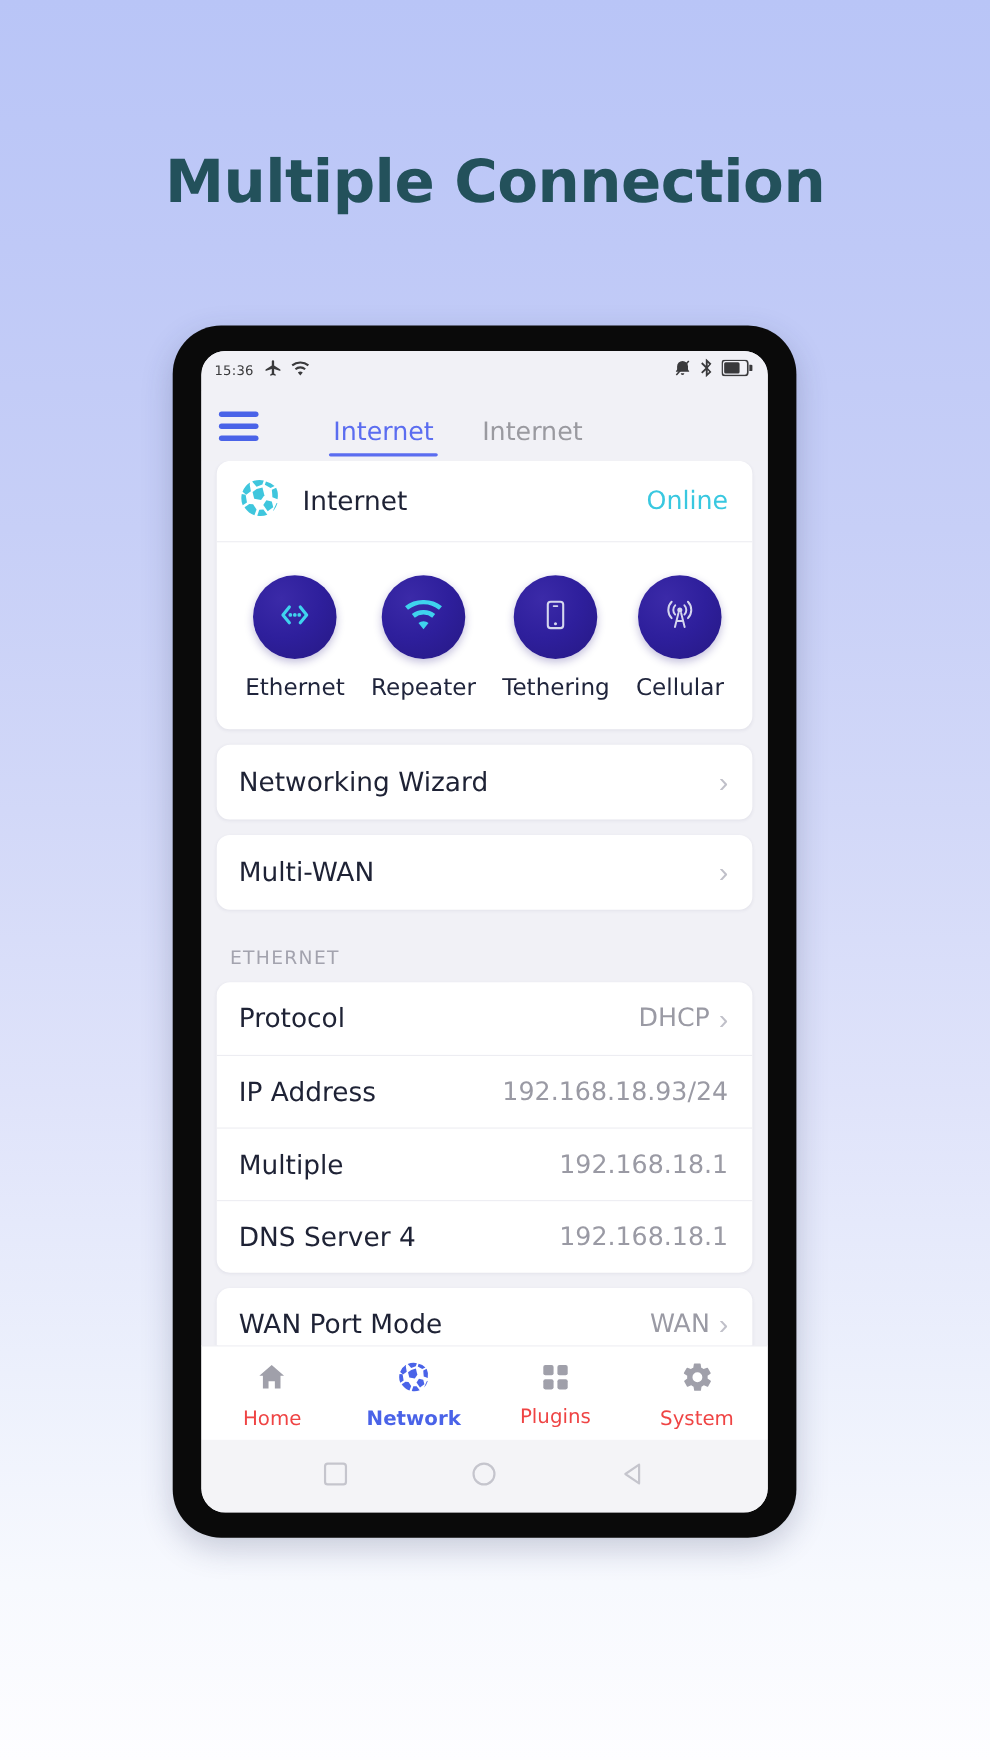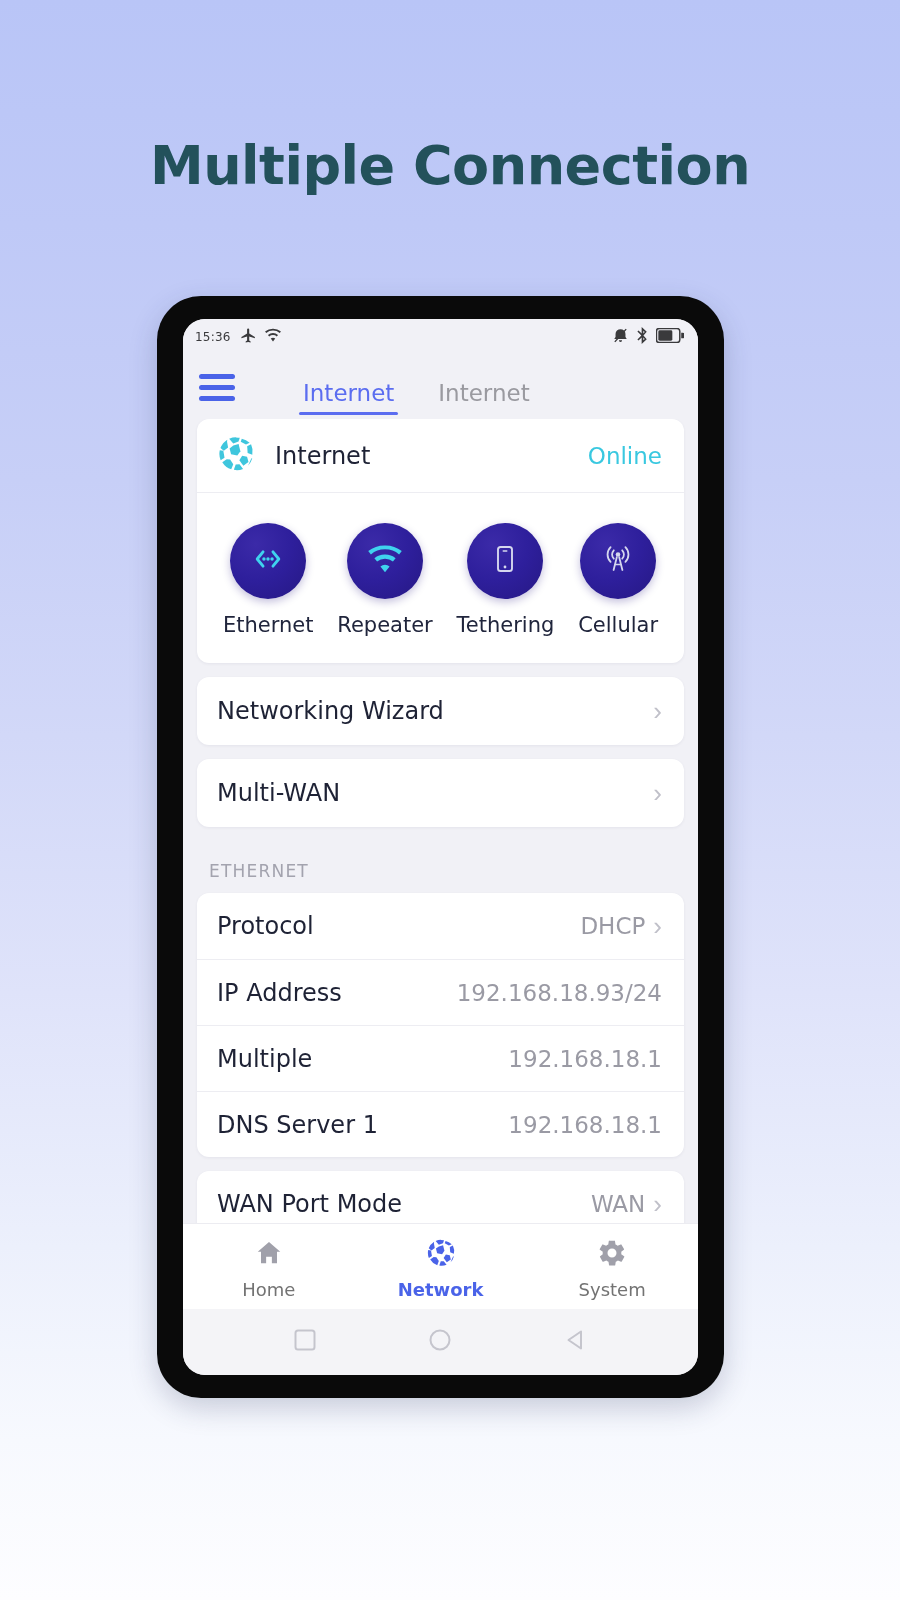--- a/index.html
+++ b/index.html
@@ -193,21 +193,21 @@
     align-items: center;
     padding-top: 4px;
     border-top: 1px solid #ececf1;
   }
   .tabbar-item {
     flex: 1; display: flex; flex-direction: column;
     align-items: center; gap: 7px; cursor: pointer;
   }
   .tabbar-label { font-size: 18px; font-family: "DejaVu Sans", sans-serif; }
   .tabbar-item.active .tabbar-label { color: #4a63e8; font-weight: bold; }
-  .tabbar-item.inactive .tabbar-label { color: #737373; }
+  .tabbar-item.inactive .tabbar-label { color: #ef4444; }
 
   
   .androidnav {
     flex: 0 0 auto;
     height: 66px;
     background: #f4f4f7;
     display: flex; align-items: center; justify-content: space-around;
     padding: 0 54px;
   }
   .an-btn { cursor: pointer; }
@@ -377,21 +377,21 @@
         </div>
         <div class="info-row">
           <span class="info-label">IP Address</span>
           <span class="info-value">192.168.18.93/24</span>
         </div>
         <div class="info-row">
           <span class="info-label">Multiple</span>
           <span class="info-value">192.168.18.1</span>
         </div>
         <div class="info-row">
-          <span class="info-label">DNS Server 1</span>
+          <span class="info-label">DNS Server 4</span>
           <span class="info-value">192.168.18.1</span>
         </div>
       </div>
 
       <div class="card">
         <div class="info-row">
           <span class="info-label">WAN Port Mode</span>
           <span class="info-value">WAN</span>
           <span class="chev" style="margin-left:8px;">›</span>
         </div>
@@ -421,20 +421,31 @@
               <path d="M12.2 30.5l-5.5 3.8A21 21 0 0 0 18 43.4l2.5-6.5-3.9-6z"></path>
               <path d="M43.5 29.3l-4.3 9.5a21 21 0 0 0 5.3-9z"></path>
               <path d="M23.6 37.2L21.3 44a21 21 0 0 0 11.6-1.1l-4.5-5.9z"></path>
             </g>
           </svg>
         </span>
         <span class="tabbar-label">Network</span>
       </div>
       <div class="tabbar-item inactive">
         <span>
+          <svg width="28" height="28" viewBox="0 0 24 24">
+            <rect x="2.5" y="2.5" width="8" height="8" rx="1.6" fill="#a0a0aa"></rect>
+            <rect x="13.5" y="2.5" width="8" height="8" rx="1.6" fill="#a0a0aa"></rect>
+            <rect x="2.5" y="13.5" width="8" height="8" rx="1.6" fill="#a0a0aa"></rect>
+            <rect x="13.5" y="13.5" width="8" height="8" rx="1.6" fill="#a0a0aa"></rect>
+          </svg>
+        </span>
+        <span class="tabbar-label">Plugins</span>
+      </div>
+      <div class="tabbar-item inactive">
+        <span>
           <svg width="30" height="30" viewBox="0 0 24 24">
               <path fill="#a0a0aa" d="M19.4 13a7.6 7.6 0 0 0 0-2l2.1-1.6a.5.5 0 0 0 .1-.6l-2-3.5a.5.5 0 0 0-.6-.2l-2.5 1a7.3 7.3 0 0 0-1.7-1l-.4-2.6a.5.5 0 0 0-.5-.4h-4a.5.5 0 0 0-.5.4l-.4 2.6a7.3 7.3 0 0 0-1.7 1l-2.5-1a.5.5 0 0 0-.6.2l-2 3.5a.5.5 0 0 0 .1.6L4.6 11a7.6 7.6 0 0 0 0 2l-2.1 1.6a.5.5 0 0 0-.1.6l2 3.5a.5.5 0 0 0 .6.2l2.5-1a7.3 7.3 0 0 0 1.7 1l.4 2.6a.5.5 0 0 0 .5.4h4a.5.5 0 0 0 .5-.4l.4-2.6a7.3 7.3 0 0 0 1.7-1l2.5 1a.5.5 0 0 0 .6-.2l2-3.5a.5.5 0 0 0-.1-.6zM12 15.6A3.6 3.6 0 1 1 15.6 12 3.6 3.6 0 0 1 12 15.6z"></path>
             </svg>
         </span>
         <span class="tabbar-label">System</span>
       </div>
     </div>
 
     <div class="androidnav">
       <span class="an-btn">

